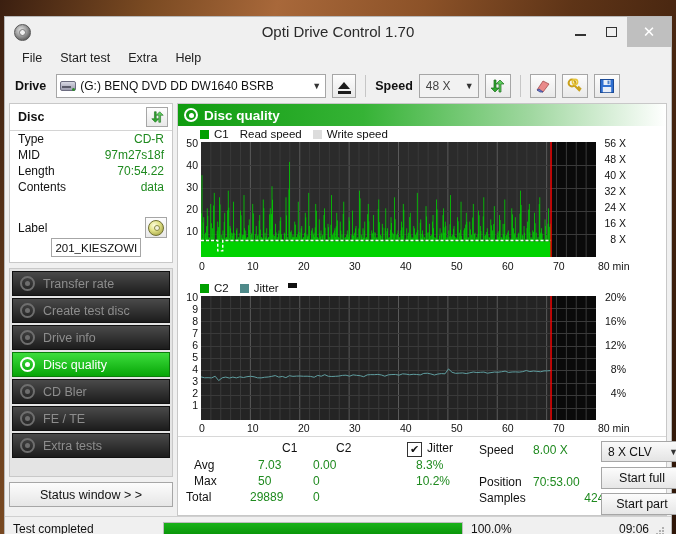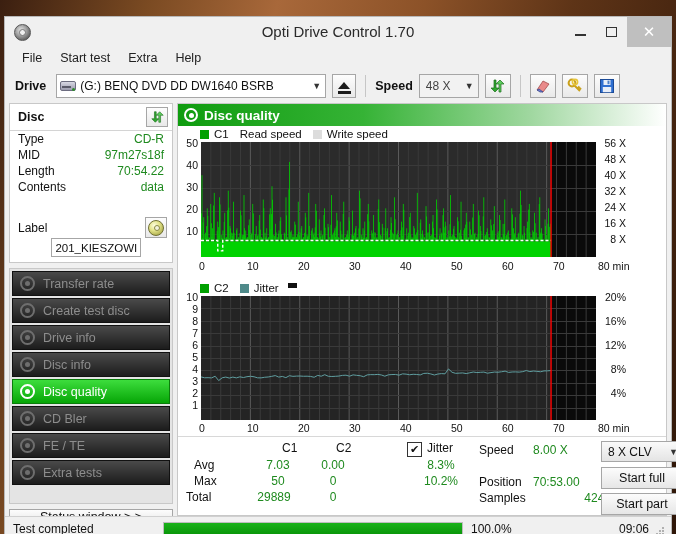--- a/index.html
+++ b/index.html
@@ -157,21 +157,21 @@
   .sw{width:9px;height:9px;display:inline-block;}
   .plot-wrap{position:absolute;background:#000;}
   .axis-lbl{position:absolute;font-size:10.5px;color:#111;white-space:nowrap;}
   .ytick{text-align:right;}
   #stats{
     flex:0 0 auto;display:flex;padding:4px 0 2px 0;border-top:1px solid #d8d8d8;margin-top:2px;
   }
   #stats-left{width:295px;flex:0 0 295px;position:relative;font-size:12px;}
   .st-head{position:absolute;font-size:12px;color:#111;}
   .st-key{position:absolute;color:#111;font-size:12px;}
-  .st-val{position:absolute;color:#1f8a1f;font-size:12px;text-align:center;}
+  .st-val{position:absolute;color:#1f8a1f;font-size:12px;text-align:left;}
   #jitter-check{
     position:absolute;width:13px;height:13px;border:1px solid #333;background:#fff;
     display:flex;align-items:center;justify-content:center;font-size:11px;color:#111;line-height:1;
   }
   #stats-right{flex:1;position:relative;font-size:12px;}
   #clv-select{
     position:absolute;width:82px;height:21px;border:1px solid #a6a6a6;
     background:linear-gradient(#fafafa,#e4e4e4);display:flex;align-items:center;
     font-size:12px;color:#111;box-sizing:border-box;
   }
@@ -333,27 +333,20 @@
               <i class="c"></i>
             </span>
           <span>Create test disc</span>
         </div>
         <div class="nav-btn">
           <span class="nav-ico">
               <i class="d"></i>
               <i class="c"></i>
             </span>
           <span>Drive info</span>
-        </div>
-        <div class="nav-btn">
-          <span class="nav-ico">
-              <i class="d"></i>
-              <i class="c"></i>
-            </span>
-          <span>Disc info</span>
         </div>
         <div class="nav-btn active">
           <span class="nav-ico">
               <i class="d"></i>
               <i class="c"></i>
             </span>
           <span>Disc quality</span>
         </div>
         <div class="nav-btn">
           <span class="nav-ico">

